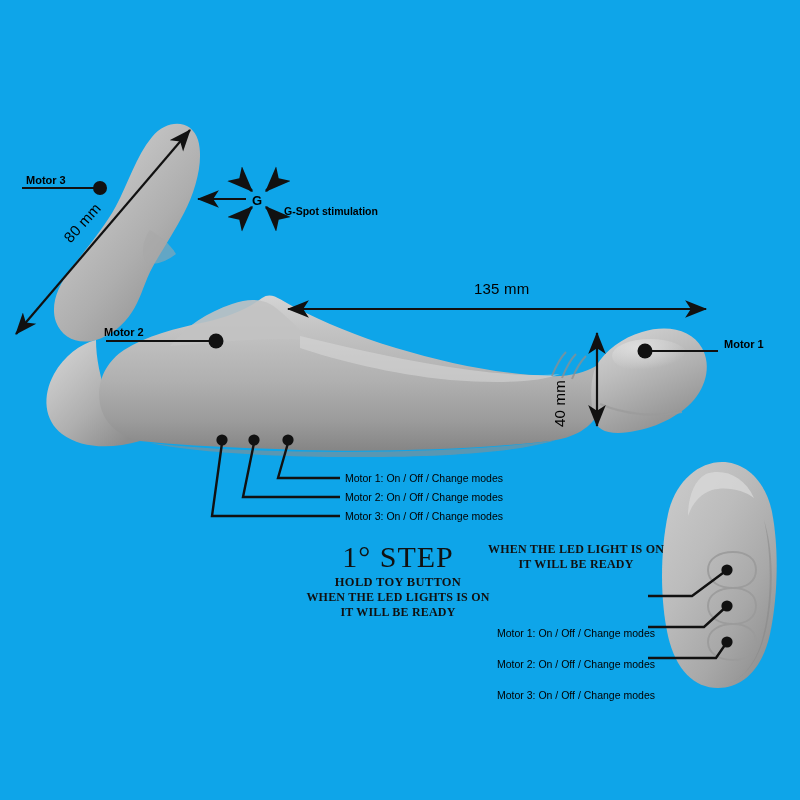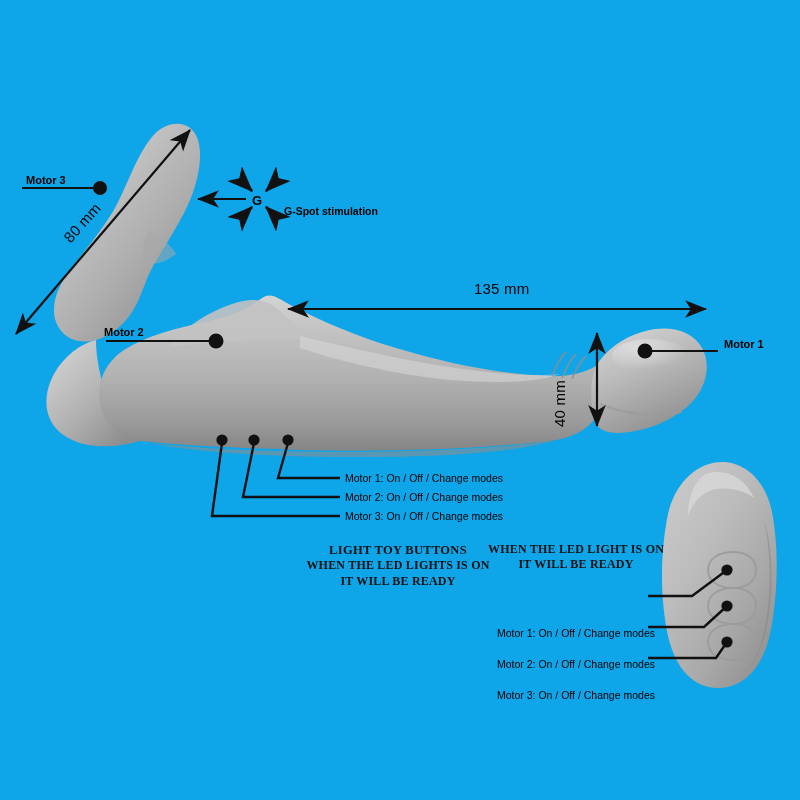--- a/index.html
+++ b/index.html
@@ -265,21 +265,22 @@
 
   <div class="lbl lbl-callout" style="left:345px; top:473px;">Motor 1: On / Off / Change modes</div>
   <div class="lbl lbl-callout" style="left:345px; top:492px;">Motor 2: On / Off / Change modes</div>
   <div class="lbl lbl-callout" style="left:345px; top:511px;">Motor 3: On / Off / Change modes</div>
 
   <div class="lbl lbl-callout" style="left:497px; top:628px;">Motor 1: On / Off / Change modes</div>
   <div class="lbl lbl-callout" style="left:497px; top:659px;">Motor 2: On / Off / Change modes</div>
   <div class="lbl lbl-callout" style="left:497px; top:690px;">Motor 3: On / Off / Change modes</div>
 
   <div class="step-block" style="left:305px; top:541px; width:186px;">
-    <div class="step-sub">LIGHT TOY BUTTONS</div>
+    <div class="step-title">1° STEP</div>
+    <div class="step-sub">HOLD TOY BUTTON</div>
     <div class="step-note">WHEN THE LED LIGHTS IS ON</div>
     <div class="step-note">IT WILL BE READY</div>
   </div>
 
   <div class="step-block" style="left:478px; top:541px; width:196px;">
     <div class="step-note">WHEN THE LED LIGHT IS ON</div>
     <div class="step-note">IT WILL BE READY</div>
   </div>
 
 </div>

